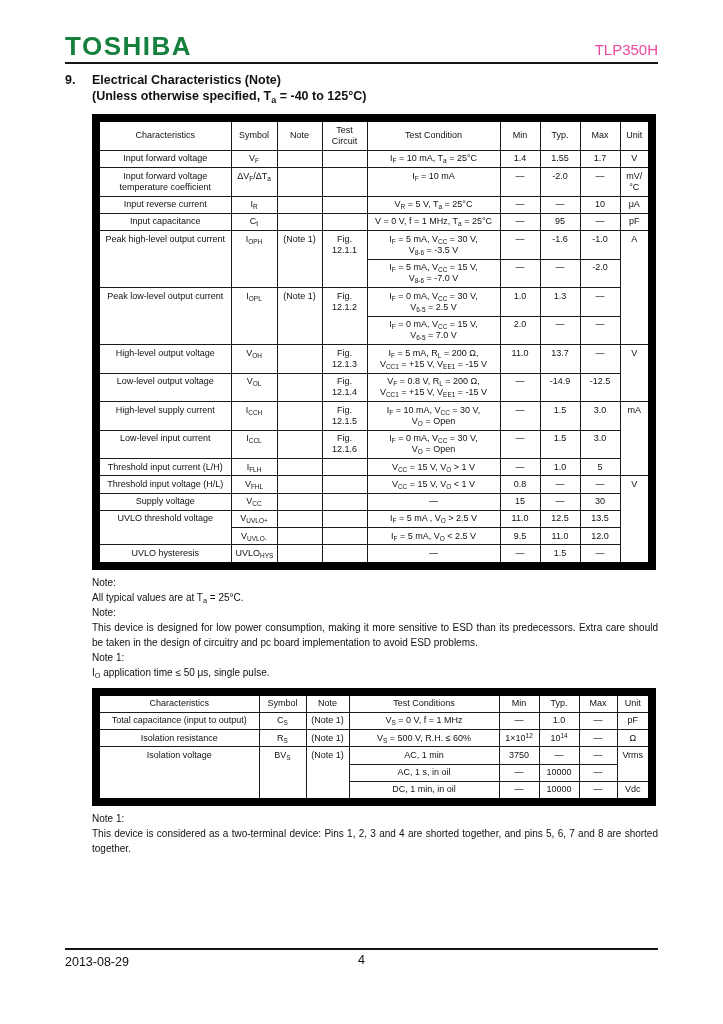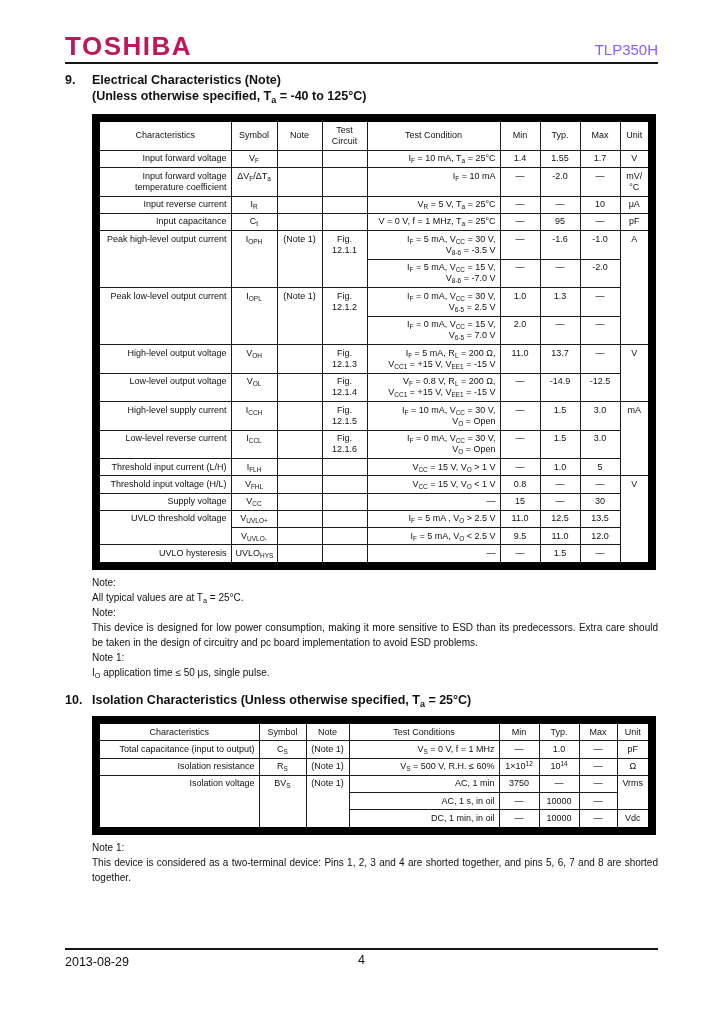--- a/index.html
+++ b/index.html
@@ -9,38 +9,38 @@
     width:723px;height:1024px;
     margin:0 auto;
     background:#ffffff;
     color:#111;
     font-family:"Liberation Sans","DejaVu Sans",sans-serif;
     padding:33px 65px 0 65px;
     overflow:hidden;
   }
   
   .hdr{display:flex;justify-content:space-between;align-items:flex-end;}
-  .logo{font-size:26px;font-weight:700;letter-spacing:1.5px;color:#be185d;line-height:1;}
-  .part{font-size:15px;color:#8b5cf6;line-height:1;padding-bottom:2px;}
+  .logo{font-size:26px;font-weight:700;letter-spacing:1.5px;color:#15803d;line-height:1;}
+  .part{font-size:15px;color:#ec4899;line-height:1;padding-bottom:2px;}
   .hdr-rule{height:2px;background:#151515;margin-top:3px;}
   
   .sec{display:flex;font-size:12.5px;font-weight:700;line-height:1.25;margin-top:9px;}
   .sec-num{flex:0 0 27px;}
   .sec-title{flex:1;}
   
   table.ds{
     border-collapse:collapse;table-layout:fixed;
     width:556px;margin-left:27px;
     font-size:9px;line-height:1.25;color:#111;
     border:8px solid #000000;
   }
   table.ds th,table.ds td{border:1px solid #1a1a1a;padding:2.5px 4px;}
   table.ds th{font-weight:400;text-align:center;vertical-align:middle;border-bottom:1.5px solid #1a1a1a;background:#fff;}
   table.ds td{text-align:center;vertical-align:top;}
-  table.ds td.al{text-align:right;}
+  table.ds td.al{text-align:center;}
   sub{font-size:0.72em;vertical-align:-0.3em;line-height:0;}
   sup{font-size:0.72em;vertical-align:0.45em;line-height:0;}
   #table1{margin-top:10px;}
   #table2{margin-top:8px;}
   
   .notes{margin:5px 0 0 27px;font-size:10px;line-height:1.5;}
   .note-row{display:flex;flex-direction:column;}
   .note-label{flex:0 0 auto;min-width:28px;white-space:nowrap;padding-right:4px;}
   .note-text{flex:1;text-align:justify;}
   .sec10{margin-top:13px;}
@@ -196,21 +196,21 @@
           <td>I<sub>CCH</sub></td>
           <td></td>
           <td>Fig.<br>12.1.5</td>
           <td class="al">I<sub>F</sub> = 10 mA, V<sub>CC</sub> = 30 V,<br>V<sub>O</sub> = Open</td>
           <td>—</td>
           <td>1.5</td>
           <td>3.0</td>
           <td rowspan="3">mA</td>
         </tr>
         <tr>
-          <td class="al">Low-level reverse current</td>
+          <td class="al">Low-level input current</td>
           <td>I<sub>CCL</sub></td>
           <td></td>
           <td>Fig.<br>12.1.6</td>
           <td class="al">I<sub>F</sub> = 0 mA, V<sub>CC</sub> = 30 V,<br>V<sub>O</sub> = Open</td>
           <td>—</td>
           <td>1.5</td>
           <td>3.0</td>
         </tr>
         <tr>
           <td class="al">Threshold input current (L/H)</td>
@@ -283,24 +283,20 @@
     <div class="note-row">
       <span class="note-label">Note:</span>
       <span class="note-text">This device is designed for low power consumption, making it more sensitive to ESD than its predecessors. Extra care should be taken in the design of circuitry and pc board implementation to avoid ESD problems.</span>
     </div>
     <div class="note-row">
       <span class="note-label">Note 1:</span>
       <span class="note-text">I<sub>O</sub> application time ≤ 50 μs, single pulse.</span>
     </div>
   </div>
 
-  <div class="sec sec10">
-    <span class="sec-num">10.</span>
-    <span class="sec-title">Isolation Characteristics (Unless otherwise specified, T<sub>a</sub> = 25°C)</span>
-  </div>
 
   <table class="ds" id="table2">
       <colgroup>
         <col style="width: 163px;">
         <col style="width: 47px;">
         <col style="width: 43px;">
         <col style="width: 150px;">
         <col style="width: 40px;">
         <col style="width: 40px;">
         <col style="width: 38px;">

